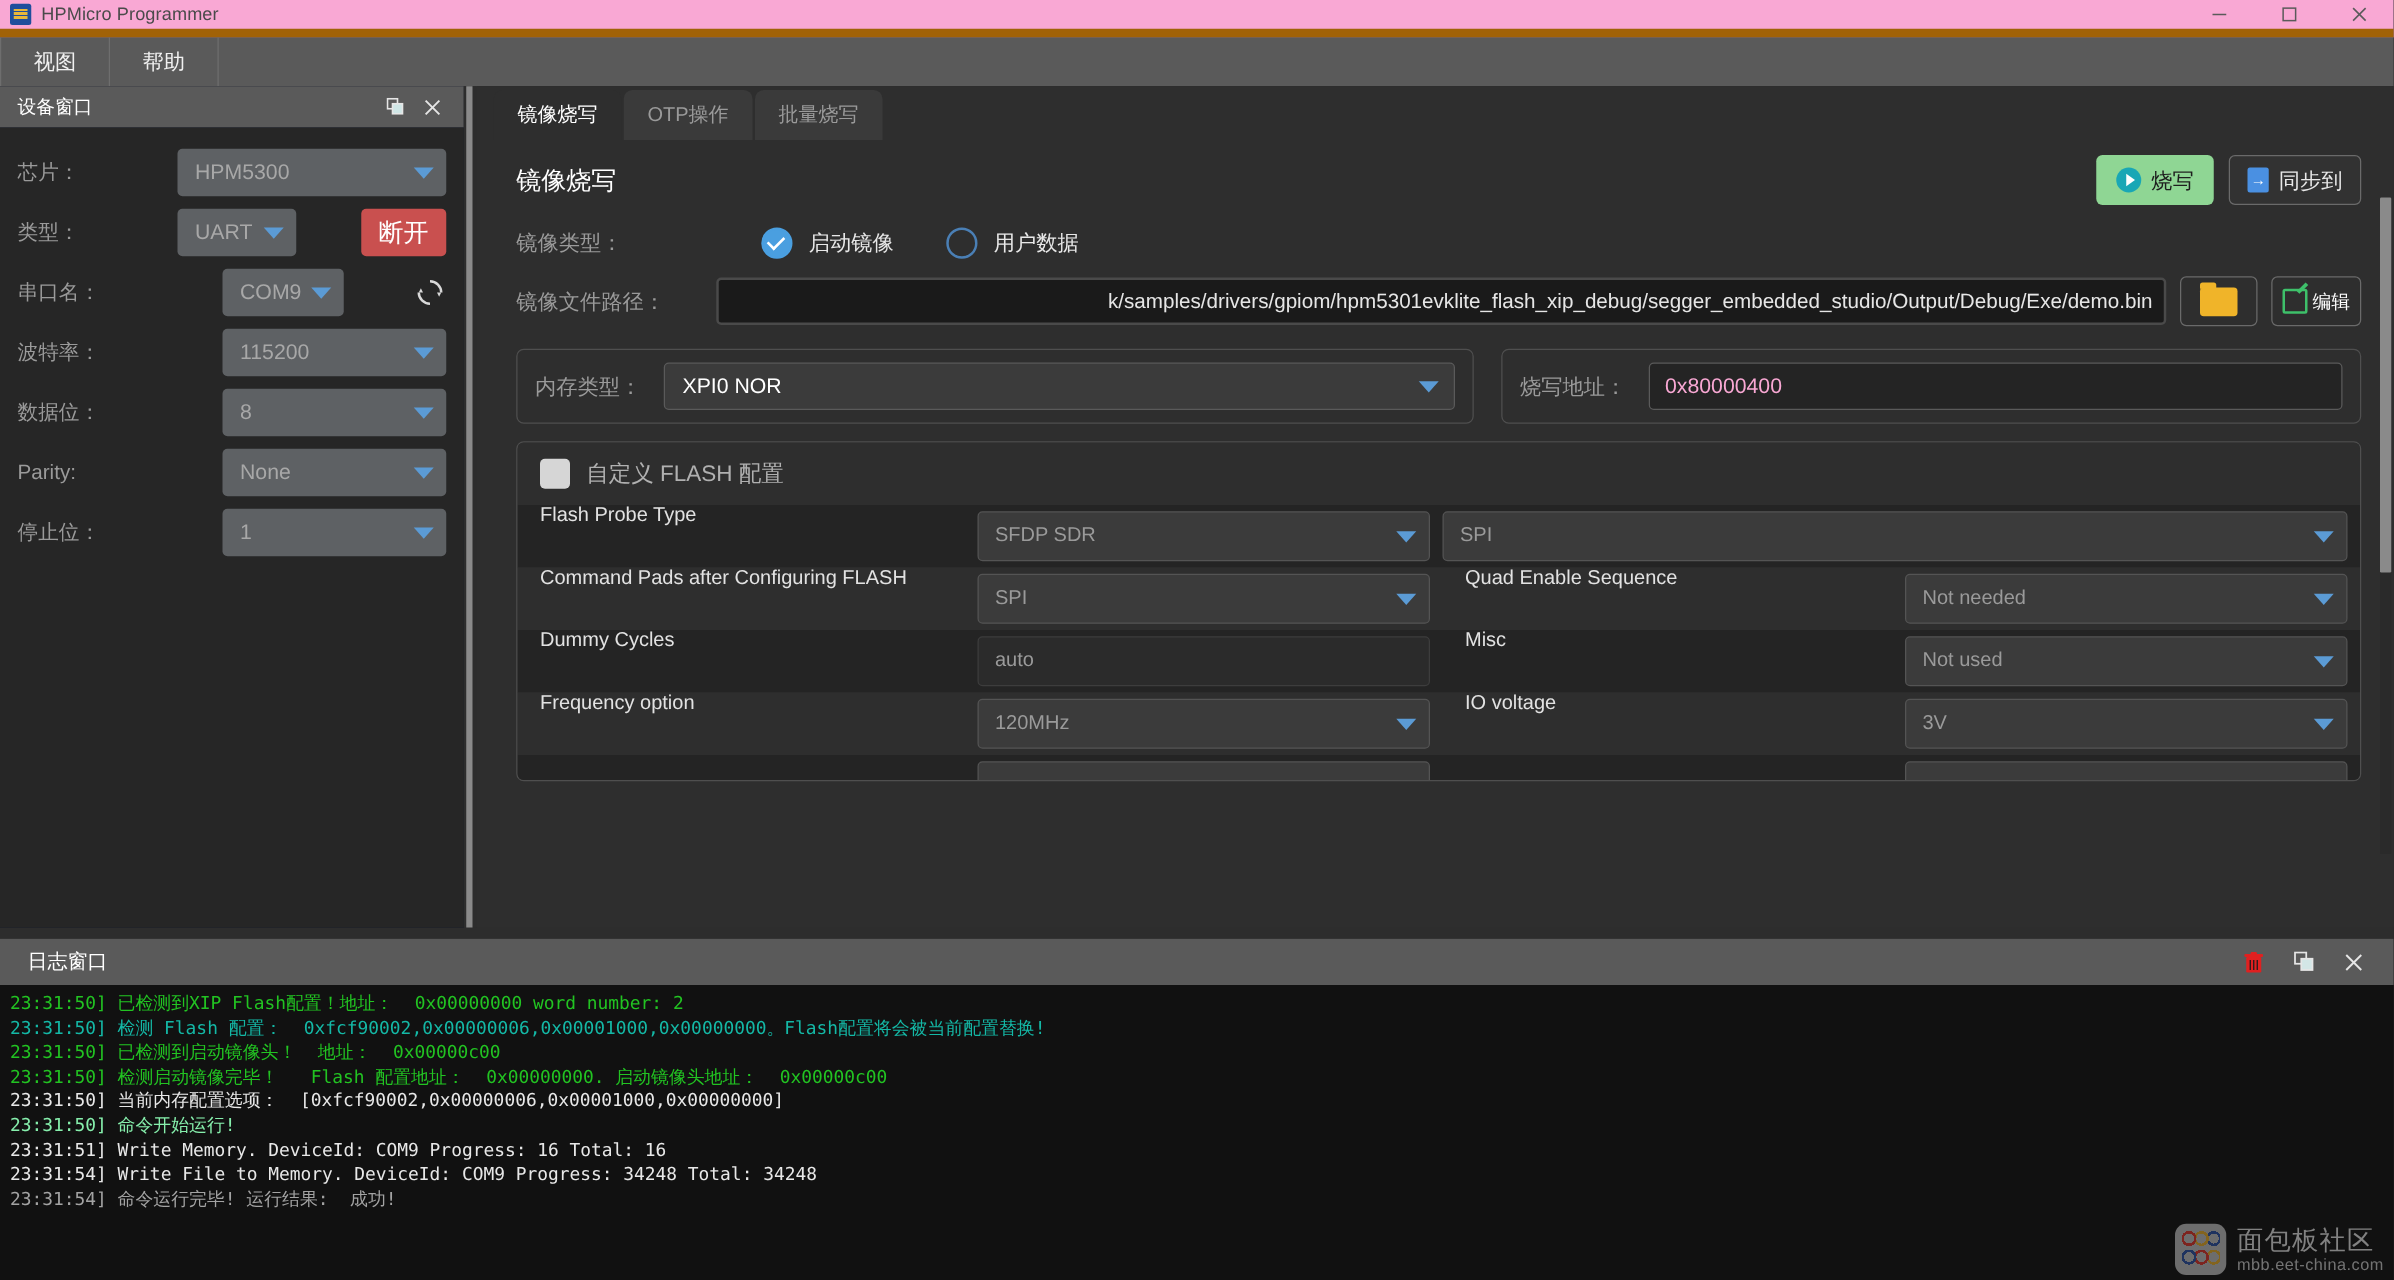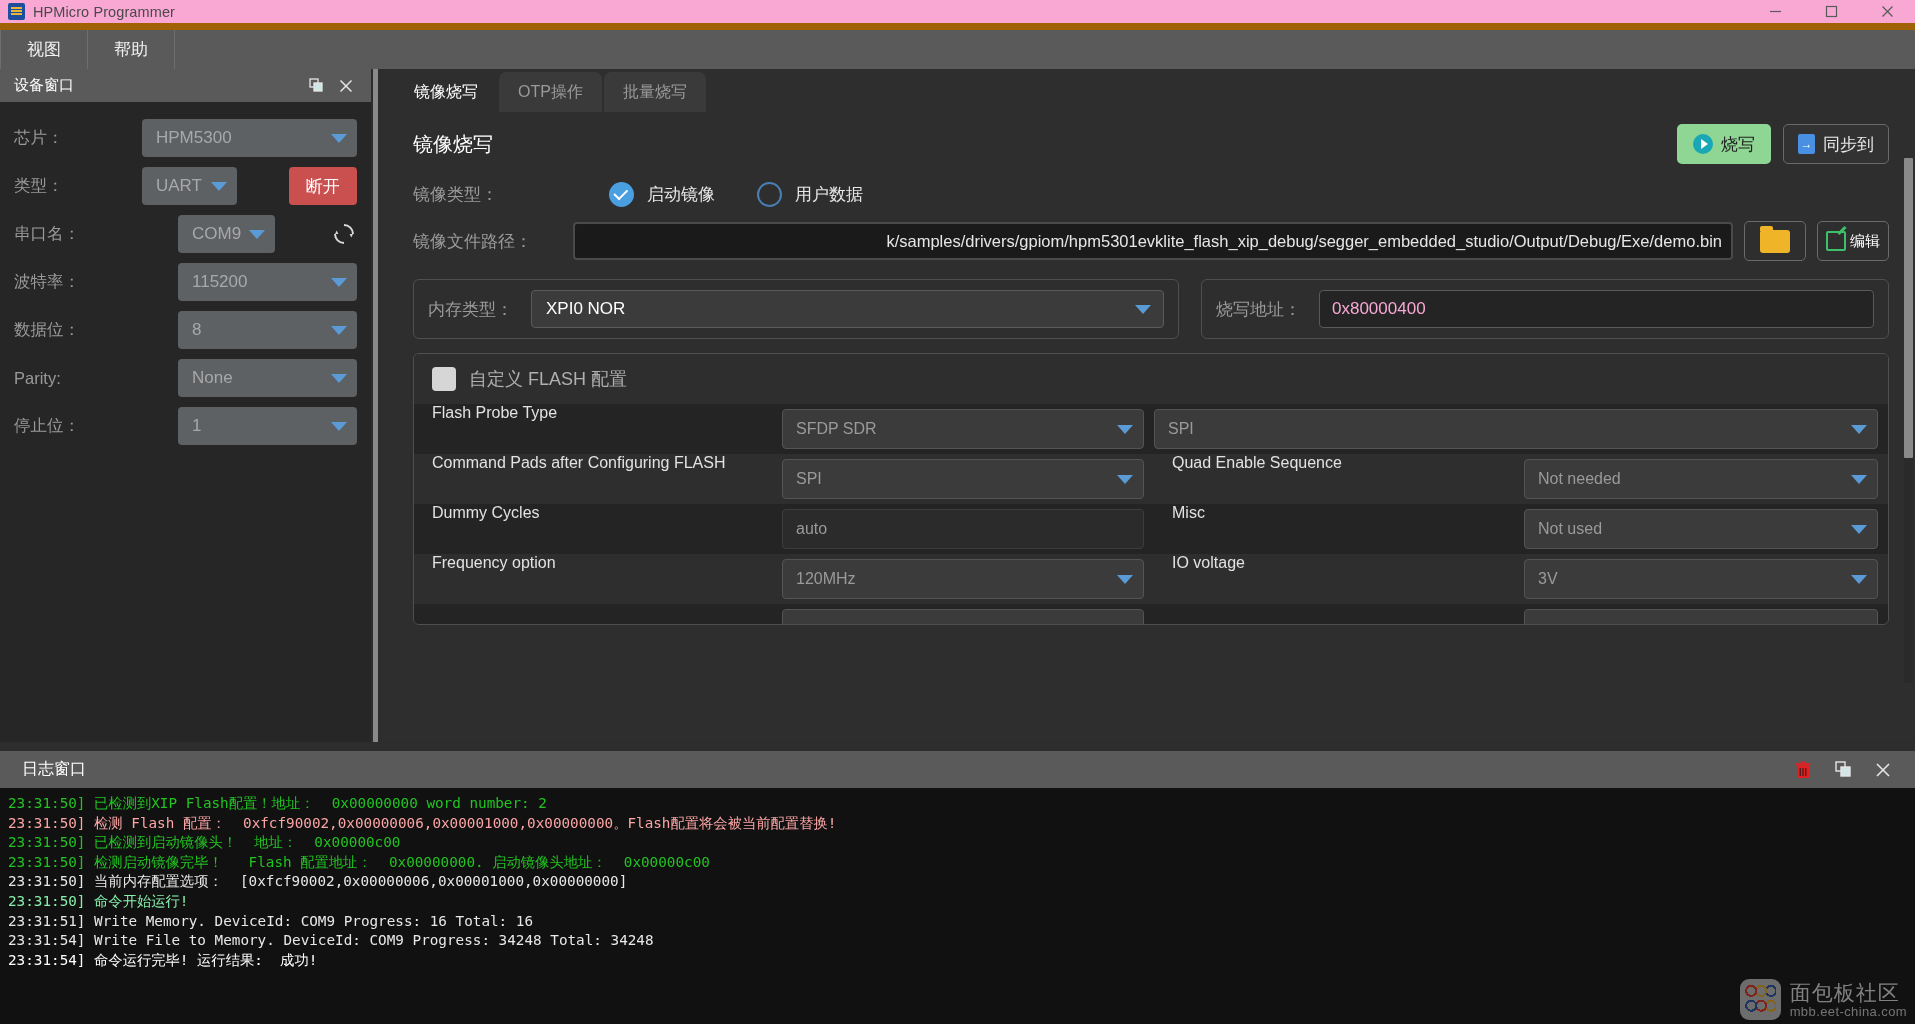--- a/index.html
+++ b/index.html
@@ -62,21 +62,21 @@
   }
   .combo .cval { flex: 1; white-space: nowrap; overflow: hidden; }
   .caret { width: 0; height: 0; border-left: 8px solid transparent; border-right: 8px solid transparent;
            border-top: 9px solid #5b9bd5; margin-left: 8px; flex: none; }
   .c-chip { width: 271px; }
   .c-type { width: 138px; }
   .c-port { width: 156px; }
   .c-wide { width: 232px; }
   .btn-disconnect {
     margin-left: 10px; width: 110px; height: 38px; background: #c9504f; border-radius: 4px;
-    color: #fff; font-size: 17px; display: flex; align-items: center; justify-content: center;
+    color: #fff; font-size: 20px; display: flex; align-items: center; justify-content: center;
   }
   .refresh-wrap { margin-left: 14px; width: 34px; height: 34px; display: flex; align-items: center; justify-content: center; }
   .indent { margin-left: 36px; }
 
   
   .main-area { flex: 1; background: #2e2e2e; display: flex; flex-direction: column; position: relative; }
   .vsplit { width: 10px; background: #2d2d2d; position: relative; }
   .vsplit::after { content:""; position:absolute; left:2px; top:0; bottom:0; width:5px; background:#8a8a8a; }
 
   .tabs { display: flex; align-items: flex-end; height: 43px; padding-left: 14px; background: #2e2e2e; }
@@ -527,28 +527,28 @@
       <div class="lh-icon">
         <svg width="18" height="18" viewBox="0 0 18 18">
             <line x1="3" y1="3" x2="15" y2="15" stroke="#e6e6e6" stroke-width="1.6"></line>
             <line x1="15" y1="3" x2="3" y2="15" stroke="#e6e6e6" stroke-width="1.6"></line>
           </svg>
       </div>
     </div>
 
     <div class="log-body">
       <div class="log-line" style="color:#22c322">23:31:50] 已检测到XIP Flash配置！地址：  0x00000000 word number: 2</div>
-      <div class="log-line" style="color:#fca5a5">23:31:50] 检测 Flash 配置：  0xfcf90002,0x00000006,0x00001000,0x00000000。Flash配置将会被当前配置替换!</div>
+      <div class="log-line" style="color:#14b8a6">23:31:50] 检测 Flash 配置：  0xfcf90002,0x00000006,0x00001000,0x00000000。Flash配置将会被当前配置替换!</div>
       <div class="log-line" style="color:#22c322">23:31:50] 已检测到启动镜像头！  地址：  0x00000c00</div>
       <div class="log-line" style="color:#22c322">23:31:50] 检测启动镜像完毕！   Flash 配置地址：  0x00000000. 启动镜像头地址：  0x00000c00</div>
       <div class="log-line" style="color:#e8e8e8">23:31:50] 当前内存配置选项：  [0xfcf90002,0x00000006,0x00001000,0x00000000]</div>
       <div class="log-line" style="color:#86efac">23:31:50] 命令开始运行!</div>
       <div class="log-line" style="color:#e8e8e8">23:31:51] Write Memory. DeviceId: COM9 Progress: 16 Total: 16</div>
       <div class="log-line" style="color:#e8e8e8">23:31:54] Write File to Memory. DeviceId: COM9 Progress: 34248 Total: 34248</div>
-      <div class="log-line" style="color:#ffffff">23:31:54] 命令运行完毕! 运行结果:  成功!</div>
+      <div class="log-line" style="color:#a3a3a3">23:31:54] 命令运行完毕! 运行结果:  成功!</div>
     </div>
 
   </div>
 
   <div class="watermark">
     <div class="wm-logo"></div>
     <div class="wm-texts">
       <div class="wm-cn">面包板社区</div>
       <div class="wm-en">mbb.eet-china.com</div>
     </div>

